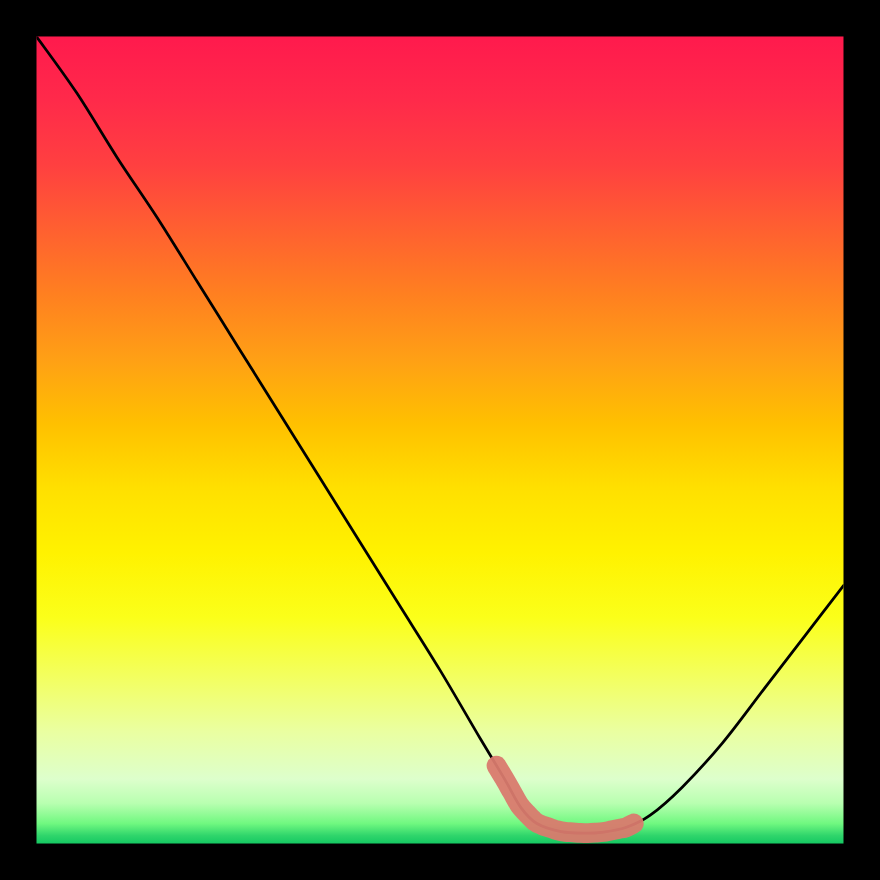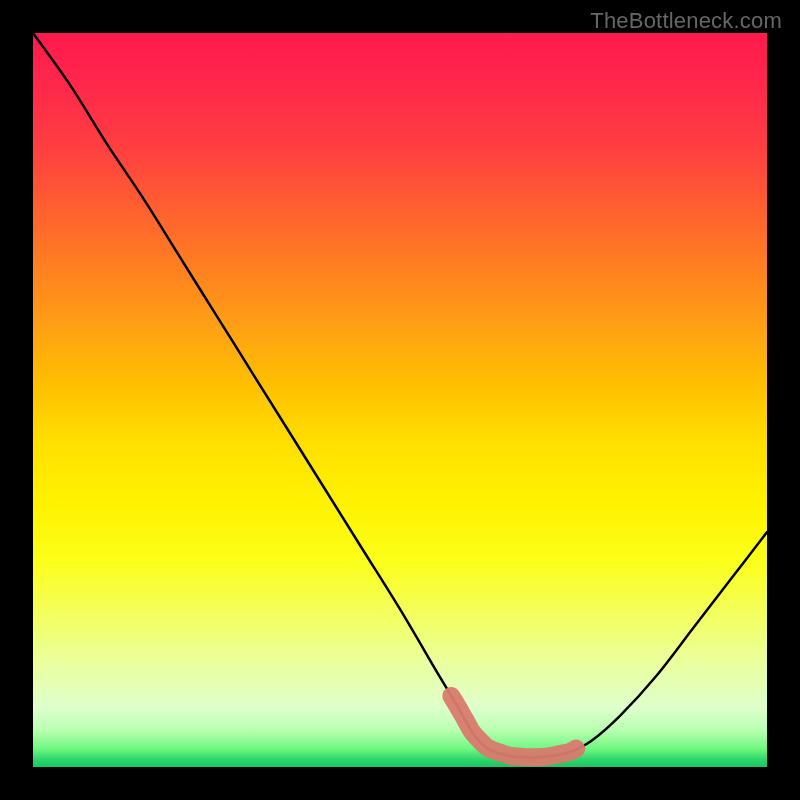--- a/index.html
+++ b/index.html
@@ -71,14 +71,13 @@
 <body>
 
 <div class="stage">
   <div class="plot">
     <div class="gradient-bg"></div>
     <svg class="curve-svg" viewBox="0 0 734 734" preserveAspectRatio="none">
       <path id="curvePath" fill="none" stroke="#000000" stroke-width="2.5" stroke-linecap="round" stroke-linejoin="round" d="M 0 0 C 6.116666666666667 8.563333333333333, 24.46666666666667 33.02999999999999, 36.7 51.379999999999995 C 48.93333333333334 69.73, 61.16666666666667 91.13833333333336, 73.4 110.10000000000002 C 85.63333333333334 129.0616666666667, 97.86666666666666 146.1883333333333, 110.1 165.14999999999998 C 122.33333333333333 184.11166666666665, 134.56666666666666 204.2966666666667, 146.8 223.87000000000006 C 159.03333333333336 243.4433333333334, 171.26666666666668 263.0166666666667, 183.5 282.59000000000003 C 195.73333333333332 302.16333333333336, 207.96666666666667 321.7366666666667, 220.2 341.31 C 232.4333333333333 360.8833333333333, 244.66666666666663 380.45666666666665, 256.9 400.03 C 269.1333333333333 419.6033333333333, 281.3666666666667 439.1766666666667, 293.6 458.75 C 305.83333333333337 478.3233333333333, 318.06666666666666 497.8966666666667, 330.3 517.47 C 342.53333333333336 537.0433333333334, 354.76666666666665 556.0050000000001, 367 576.19 C 379.23333333333335 596.375, 393.9133333333334 622.065, 403.70000000000005 638.58 C 413.4866666666667 655.095, 419.6033333333333 664.8816666666667, 425.71999999999997 675.28 C 431.83666666666664 685.6783333333333, 435.50666666666666 694.2416666666667, 440.4 700.97 C 445.2933333333333 707.6983333333334, 448.9633333333333 711.98, 455.08 715.65 C 461.19666666666666 719.3199999999999, 469.76 721.522, 477.1 722.99 C 484.44000000000005 724.458, 493.0033333333334 724.3356666666666, 499.12000000000006 724.458 C 505.23666666666674 724.5803333333333, 507.6833333333333 724.5803333333333, 513.8 723.724 C 519.9166666666666 722.8676666666668, 528.4799999999999 721.8890000000001, 535.8199999999999 719.32 C 543.16 716.751, 549.2766666666666 714.4266666666666, 557.84 708.31 C 566.4033333333334 702.1933333333333, 576.19 693.63, 587.2 682.62 C 598.21 671.61, 611.6666666666666 656.9300000000001, 623.9 642.25 C 636.1333333333333 627.5699999999999, 648.3666666666667 610.4433333333333, 660.6 594.54 C 672.8333333333334 578.6366666666667, 685.0666666666666 562.7333333333332, 697.3 546.8299999999999 C 709.5333333333333 530.9266666666666, 727.8833333333333 507.07166666666666, 734 499.12"></path>
       <path id="markerPath" fill="none" stroke="#d97a6e" stroke-width="18" stroke-linecap="round" stroke-linejoin="round" opacity="0.95" d="M 418.37999999999994 663.0466666666666 C 419.5353703703703 664.9722839506172, 423.00148148148145 670.6585185185185, 425.3122222222222 674.6003703703703 C 427.62296296296296 678.5422222222222, 429.9337037037037 682.6596450617284, 432.24444444444447 686.6977777777778 C 434.5551851851852 690.7359104938272, 436.8659259259259 695.4989814814815, 439.1766666666667 698.8291666666667 C 441.48740740740743 702.1593518518519, 443.79814814814813 704.2152314814815, 446.1088888888889 706.6788888888889 C 448.41962962962964 709.1425462962962, 450.73037037037034 711.844074074074, 453.0411111111111 713.6111111111111 C 455.35185185185185 715.3781481481482, 457.66259259259255 716.2843209876544, 459.9733333333333 717.2811111111112 C 462.28407407407406 718.2779012345679, 464.59481481481487 718.8216049382717, 466.9055555555556 719.5918518518519 C 469.2162962962964 720.362098765432, 471.527037037037 721.2954567901235, 473.8377777777778 721.9025925925926 C 476.14851851851853 722.5097283950616, 478.4592592592593 722.9356296296296, 480.77000000000004 723.2346666666666 C 483.0807407407408 723.5337037037036, 485.39148148148143 723.5427654320988, 487.7022222222222 723.6968148148148 C 490.01296296296294 723.8508641975309, 492.3237037037037 724.052487654321, 494.63444444444445 724.158962962963 C 496.9451851851852 724.2654382716049, 499.2559259259259 724.3639845679012, 501.5666666666666 724.3356666666666 C 503.8774074074073 724.307348765432, 506.18814814814806 724.1453703703703, 508.4988888888888 723.9890555555555 C 510.80962962962957 723.8327407407407, 513.1203703703704 723.727398148148, 515.4311111111111 723.3977777777777 C 517.7418518518518 723.0681574074074, 520.0525925925926 722.4734814814815, 522.3633333333333 722.0113333333334 C 524.674074074074 721.5491851851853, 526.9848148148149 721.107425925926, 529.2955555555556 720.6248888888889 C 531.6062962962963 720.1423518518518, 533.9170370370372 719.9452592592593, 536.2277777777779 719.1161111111111 C 538.5385185185186 718.2869629629629, 542.0046296296296 716.2276851851851, 543.16 715.65"></path>
     </svg>
   </div>
-  <div class="watermark">TheBottleneck.com</div>
 </div>
 
 </body></html>

